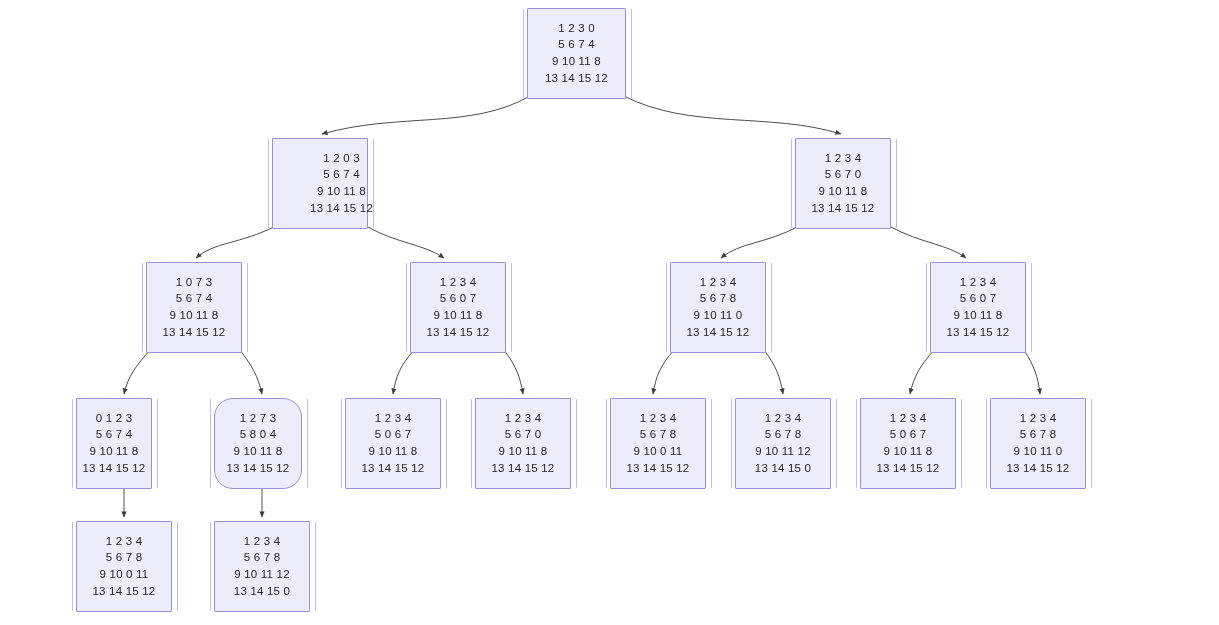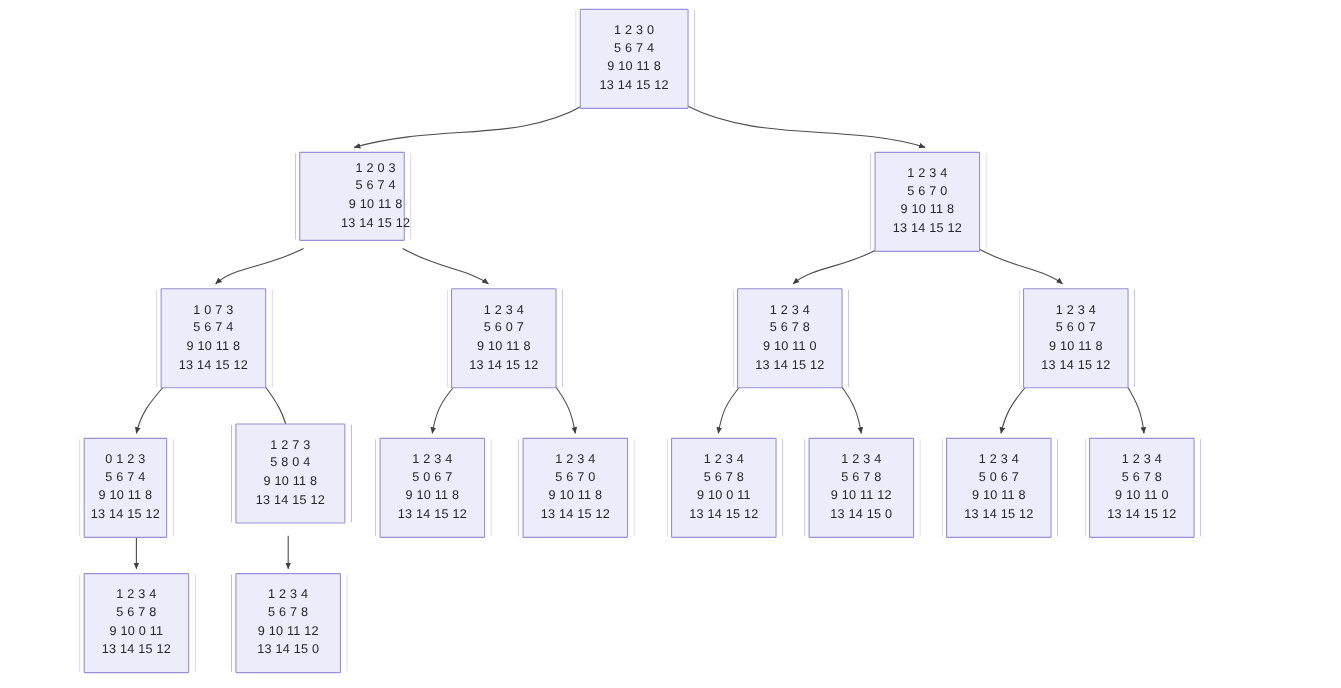--- a/index.html
+++ b/index.html
@@ -91,21 +91,21 @@
       </g>
   </svg>
 
   <div id="nodes-group">
       <div class="node" style="left: 527px; top: 8px; width: 99px; height: 91px; background: rgb(236, 236, 250); border-color: rgb(154, 143, 216); color: rgb(38, 38, 43);">
         <div class="row">1 2 3 0</div>
         <div class="row">5 6 7 4</div>
         <div class="row">9 10 11 8</div>
         <div class="row">13 14 15 12</div>
       </div>
-      <div class="node" style="left: 272px; top: 138px; width: 96px; height: 81px; background: rgb(236, 236, 250); border-color: rgb(154, 143, 216); color: rgb(38, 38, 43); padding-left: 43px;">
+      <div class="node" style="left: 272px; top: 138px; width: 96px; height: 91px; background: rgb(236, 236, 250); border-color: rgb(154, 143, 216); color: rgb(38, 38, 43); padding-left: 43px;">
         <div class="row">1 2 0 3</div>
         <div class="row">5 6 7 4</div>
         <div class="row">9 10 11 8</div>
         <div class="row">13 14 15 12</div>
       </div>
       <div class="node" style="left: 795px; top: 138px; width: 96px; height: 91px; background: rgb(236, 236, 250); border-color: rgb(154, 143, 216); color: rgb(38, 38, 43);">
         <div class="row">1 2 3 4</div>
         <div class="row">5 6 7 0</div>
         <div class="row">9 10 11 8</div>
         <div class="row">13 14 15 12</div>
@@ -133,21 +133,21 @@
         <div class="row">5 6 0 7</div>
         <div class="row">9 10 11 8</div>
         <div class="row">13 14 15 12</div>
       </div>
       <div class="node" style="left: 76px; top: 398px; width: 76px; height: 91px; background: rgb(236, 236, 250); border-color: rgb(154, 143, 216); color: rgb(38, 38, 43);">
         <div class="row">0 1 2 3</div>
         <div class="row">5 6 7 4</div>
         <div class="row">9 10 11 8</div>
         <div class="row">13 14 15 12</div>
       </div>
-      <div class="node" style="left: 214px; top: 385px; width: 100px; height: 91px; background: rgb(236, 236, 250); border-color: rgb(154, 143, 216); color: rgb(38, 38, 43);">
+      <div class="node" style="left: 214px; top: 398px; width: 88px; height: 91px; background: rgb(236, 236, 250); border-color: rgb(154, 143, 216); color: rgb(38, 38, 43); border-radius: 19px;">
         <div class="row">1 2 7 3</div>
         <div class="row">5 8 0 4</div>
         <div class="row">9 10 11 8</div>
         <div class="row">13 14 15 12</div>
       </div>
       <div class="node" style="left: 345px; top: 398px; width: 96px; height: 91px; background: rgb(236, 236, 250); border-color: rgb(154, 143, 216); color: rgb(38, 38, 43);">
         <div class="row">1 2 3 4</div>
         <div class="row">5 0 6 7</div>
         <div class="row">9 10 11 8</div>
         <div class="row">13 14 15 12</div>

